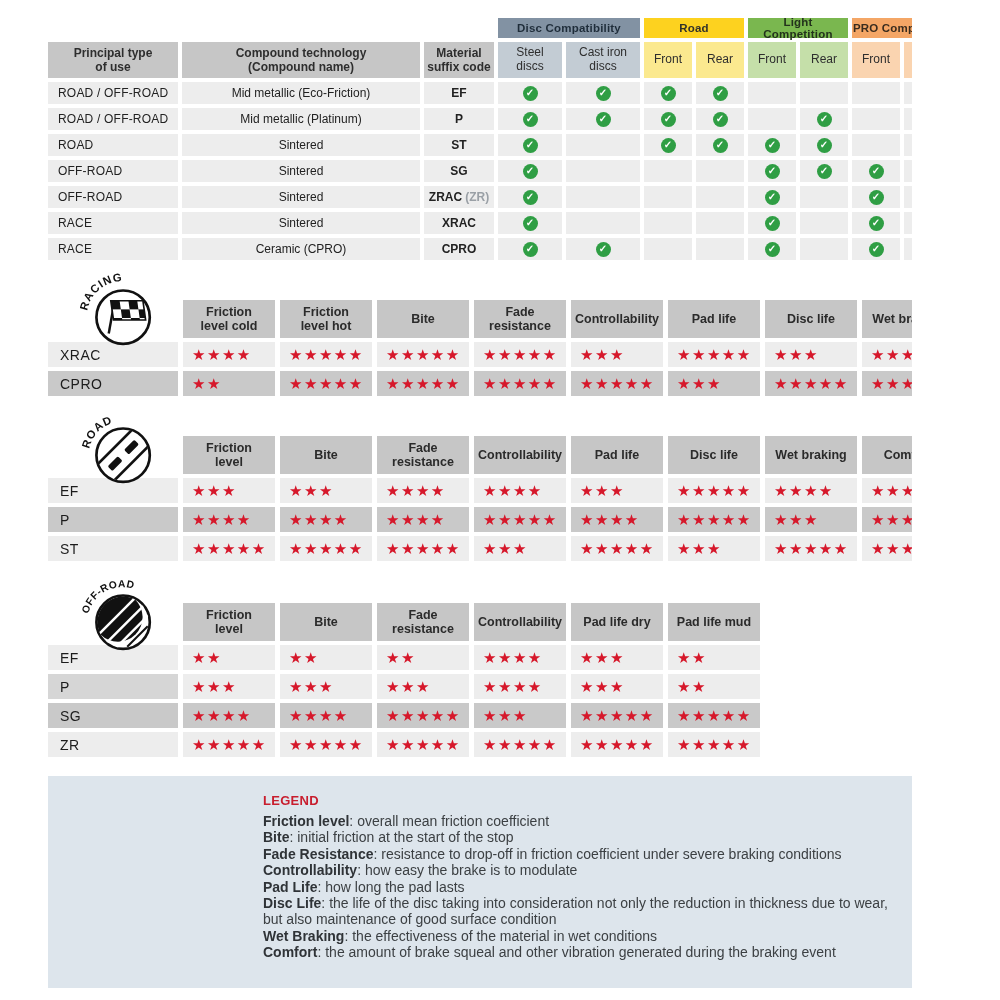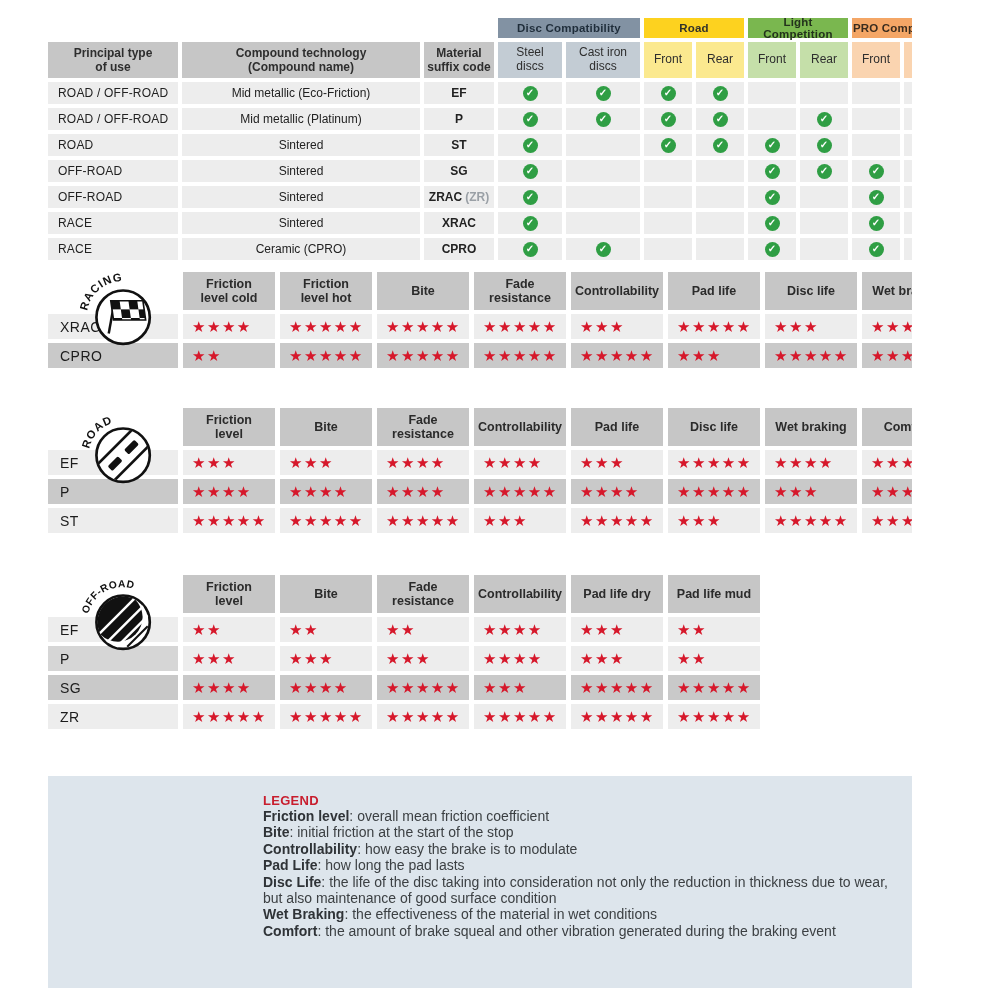--- a/index.html
+++ b/index.html
@@ -42,38 +42,38 @@
   .check{width:15px;height:15px;border-radius:50%;background:var(--check-green);color:#fff;
          display:flex;align-items:center;justify-content:center;font-size:10px;font-weight:bold;line-height:1;}
 
   
   .rate-section{position:absolute;left:48px;}
   #sec-racing{top:272px;}
   #sec-road{top:408px;}
   #sec-offroad{top:575px;}
   .section-icon{position:absolute;top:0;left:32px;width:78px;height:78px;}
   .rating-grid{
-    display:inline-grid;
+    display:inline-grid;margin-top:28px;
     grid-template-rows:38px;grid-auto-rows:25px;
     column-gap:5px;row-gap:4px;
   }
   .rating-grid>div{display:flex;align-items:center;}
   .corner{background:transparent;}
   .rh{background:var(--header-gray);font-weight:bold;font-size:12.5px;line-height:1.15;
       justify-content:center;text-align:center;white-space:pre-line;color:#2b2b2b;}
   .rl{font-size:14px;padding-left:12px;letter-spacing:.5px;color:#1c1c1c;}
   .stars{font-size:15px;letter-spacing:1.5px;color:var(--star-red);padding-left:9px;line-height:1;}
   .sh-light{background:var(--row-light);}
   .sh-dark{background:var(--row-dark);}
   .sh-mid{background:var(--row-mid);}
 
   
   .legend{position:absolute;left:48px;top:776px;width:904px;height:212px;background:var(--legend-bg);}
   .legend-content{padding:17px 20px 0 215px;}
-  .legend-title{font-weight:bold;font-size:13px;color:var(--legend-title);letter-spacing:.3px;}
+  .legend-title{font-weight:bold;font-size:13px;color:var(--legend-title);letter-spacing:.3px;margin-bottom:5px;}
   .legend-line{font-size:14px;line-height:16.4px;color:#3c4043;}
   .legend-term{font-weight:bold;color:#2f3337;}
 
   .icon-label{font-weight:bold;fill:#111;}
 </style>
 </head>
 <body>
 
 <div class="page">
 
@@ -419,20 +419,21 @@
         <div class="stars sh-light">★★★★★</div>
       </div>
   </div>
 
   <div class="legend">
     <div class="legend-content">
       <div class="legend-title">LEGEND</div>
       <div class="legend-items">
           <div class="legend-line"><span class="legend-term">Friction level</span>: overall mean friction coefficient</div>
           <div class="legend-line"><span class="legend-term">Bite</span>: initial friction at the start of the stop</div>
+          <div class="legend-line"><span class="legend-term">Fade Resistance</span>: resistance to drop-off in friction coefficient under severe braking conditions</div>
           <div class="legend-line"><span class="legend-term">Controllability</span>: how easy the brake is to modulate</div>
           <div class="legend-line"><span class="legend-term">Pad Life</span>: how long the pad lasts</div>
           <div class="legend-line"><span class="legend-term">Disc Life</span>: the life of the disc taking into consideration not only the reduction in thickness due to wear,</div>
           <div class="legend-line">but also maintenance of good surface condition</div>
           <div class="legend-line"><span class="legend-term">Wet Braking</span>: the effectiveness of the material in wet conditions</div>
           <div class="legend-line"><span class="legend-term">Comfort</span>: the amount of brake squeal and other vibration generated during the braking event</div>
         </div>
     </div>
   </div>
 

